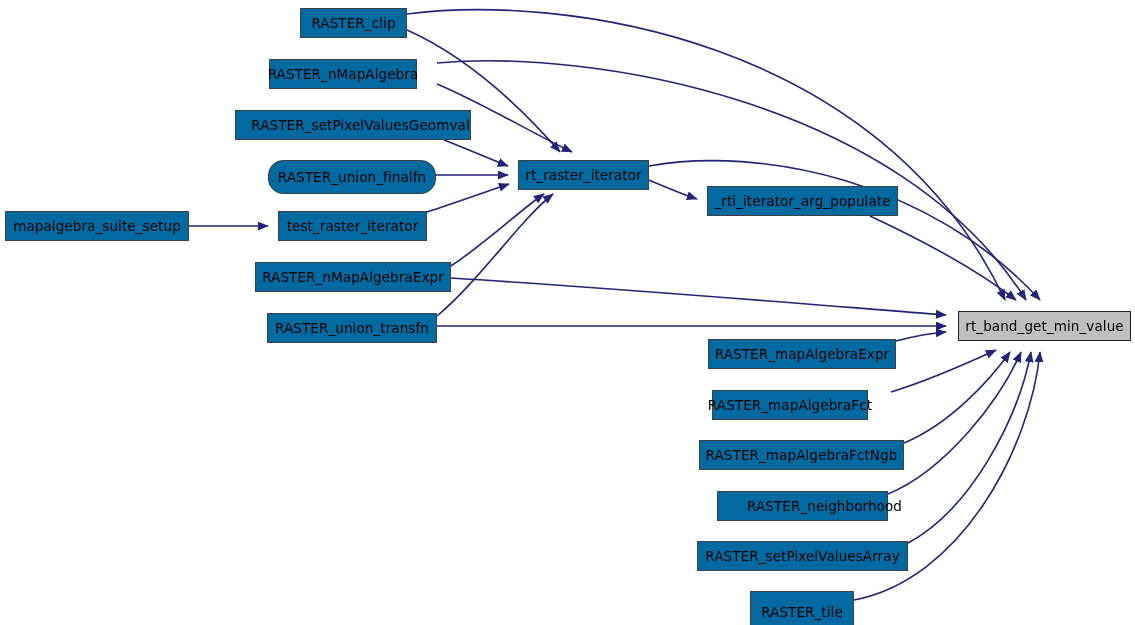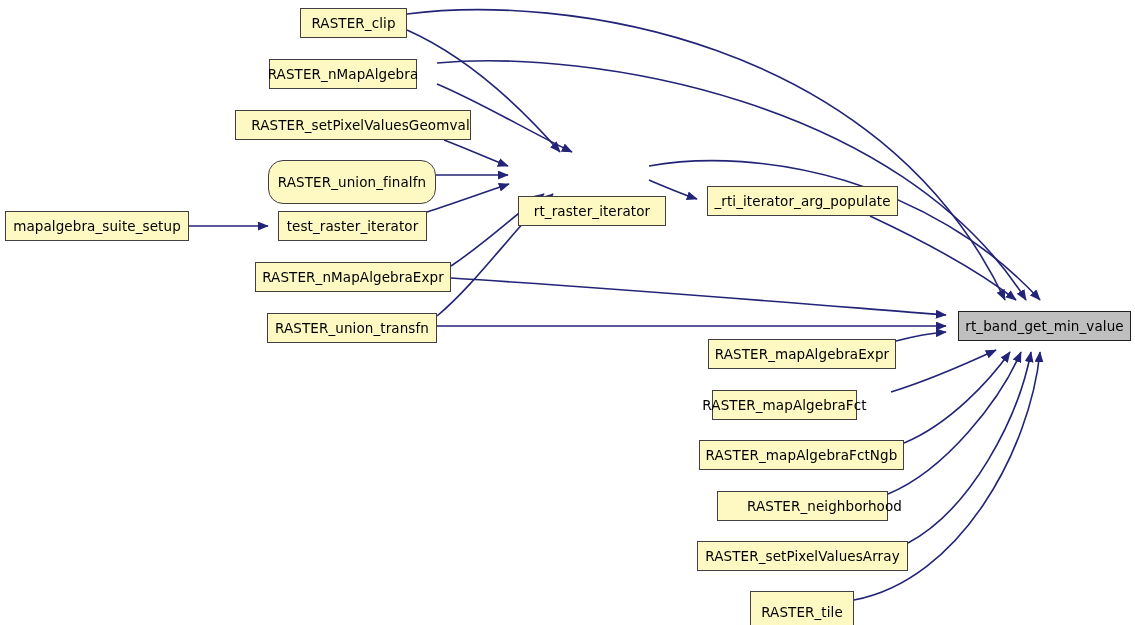--- a/index.html
+++ b/index.html
@@ -19,21 +19,21 @@
     position: absolute;
     left: 0;
     top: 0;
     width: 1135px;
     height: 625px;
   }
   .node {
     position: absolute;
     box-sizing: border-box;
     border: 1px solid #404040;
-    background: #fef9c3;
+    background: #0369a1;
     display: flex;
     align-items: center;
     justify-content: center;
     font-size: 13.5px;
     color: #000000;
     white-space: nowrap;
     letter-spacing: 0.1px;
     z-index: 5;
   }
   .node.focus {
@@ -104,48 +104,48 @@
   <div id="nodes">
       <div class="node" style="left: 300px; top: 8px; width: 107px; height: 30px;">
         <span class="node-label">RASTER_clip</span>
       </div>
       <div class="node" style="left: 269px; top: 59px; width: 148px; height: 30px;">
         <span class="node-label">RASTER_nMapAlgebra</span>
       </div>
       <div class="node" style="left: 235px; top: 110px; width: 236px; height: 30px; padding-left: 15px;">
         <span class="node-label">RASTER_setPixelValuesGeomval</span>
       </div>
-      <div class="node" style="left: 268px; top: 160px; width: 168px; height: 44px; border-radius: 15px;">
+      <div class="node" style="left: 268px; top: 160px; width: 168px; height: 34px; border-radius: 15px;">
         <span class="node-label">RASTER_union_finalfn</span>
       </div>
       <div class="node" style="left: 5px; top: 211px; width: 184px; height: 30px;">
         <span class="node-label">mapalgebra_suite_setup</span>
       </div>
       <div class="node" style="left: 278px; top: 211px; width: 149px; height: 30px;">
         <span class="node-label">test_raster_iterator</span>
       </div>
       <div class="node" style="left: 255px; top: 262px; width: 196px; height: 30px;">
         <span class="node-label">RASTER_nMapAlgebraExpr</span>
       </div>
       <div class="node" style="left: 267px; top: 313px; width: 170px; height: 30px;">
         <span class="node-label">RASTER_union_transfn</span>
       </div>
-      <div class="node" style="left: 518px; top: 160px; width: 148px; height: 30px; margin-top: 36px;">
+      <div class="node" style="left: 518px; top: 160px; width: 131px; height: 30px;">
         <span class="node-label">rt_raster_iterator</span>
       </div>
       <div class="node" style="left: 707px; top: 186px; width: 191px; height: 30px;">
         <span class="node-label">_rti_iterator_arg_populate</span>
       </div>
       <div class="node focus" style="left: 958px; top: 311px; width: 173px; height: 30px;">
         <span class="node-label">rt_band_get_min_value</span>
       </div>
       <div class="node" style="left: 708px; top: 339px; width: 188px; height: 30px; text-align: center;">
         <span class="node-label">RASTER_mapAlgebraExpr</span>
       </div>
-      <div class="node" style="left: 712px; top: 390px; width: 145px; height: 30px;">
+      <div class="node" style="left: 712px; top: 390px; width: 156px; height: 30px;">
         <span class="node-label">RASTER_mapAlgebraFct</span>
       </div>
       <div class="node" style="left: 699px; top: 440px; width: 205px; height: 30px;">
         <span class="node-label">RASTER_mapAlgebraFctNgb</span>
       </div>
       <div class="node" style="left: 717px; top: 491px; width: 171px; height: 30px; padding-left: 44px;">
         <span class="node-label">RASTER_neighborhood</span>
       </div>
       <div class="node" style="left: 697px; top: 541px; width: 211px; height: 30px;">
         <span class="node-label">RASTER_setPixelValuesArray</span>

